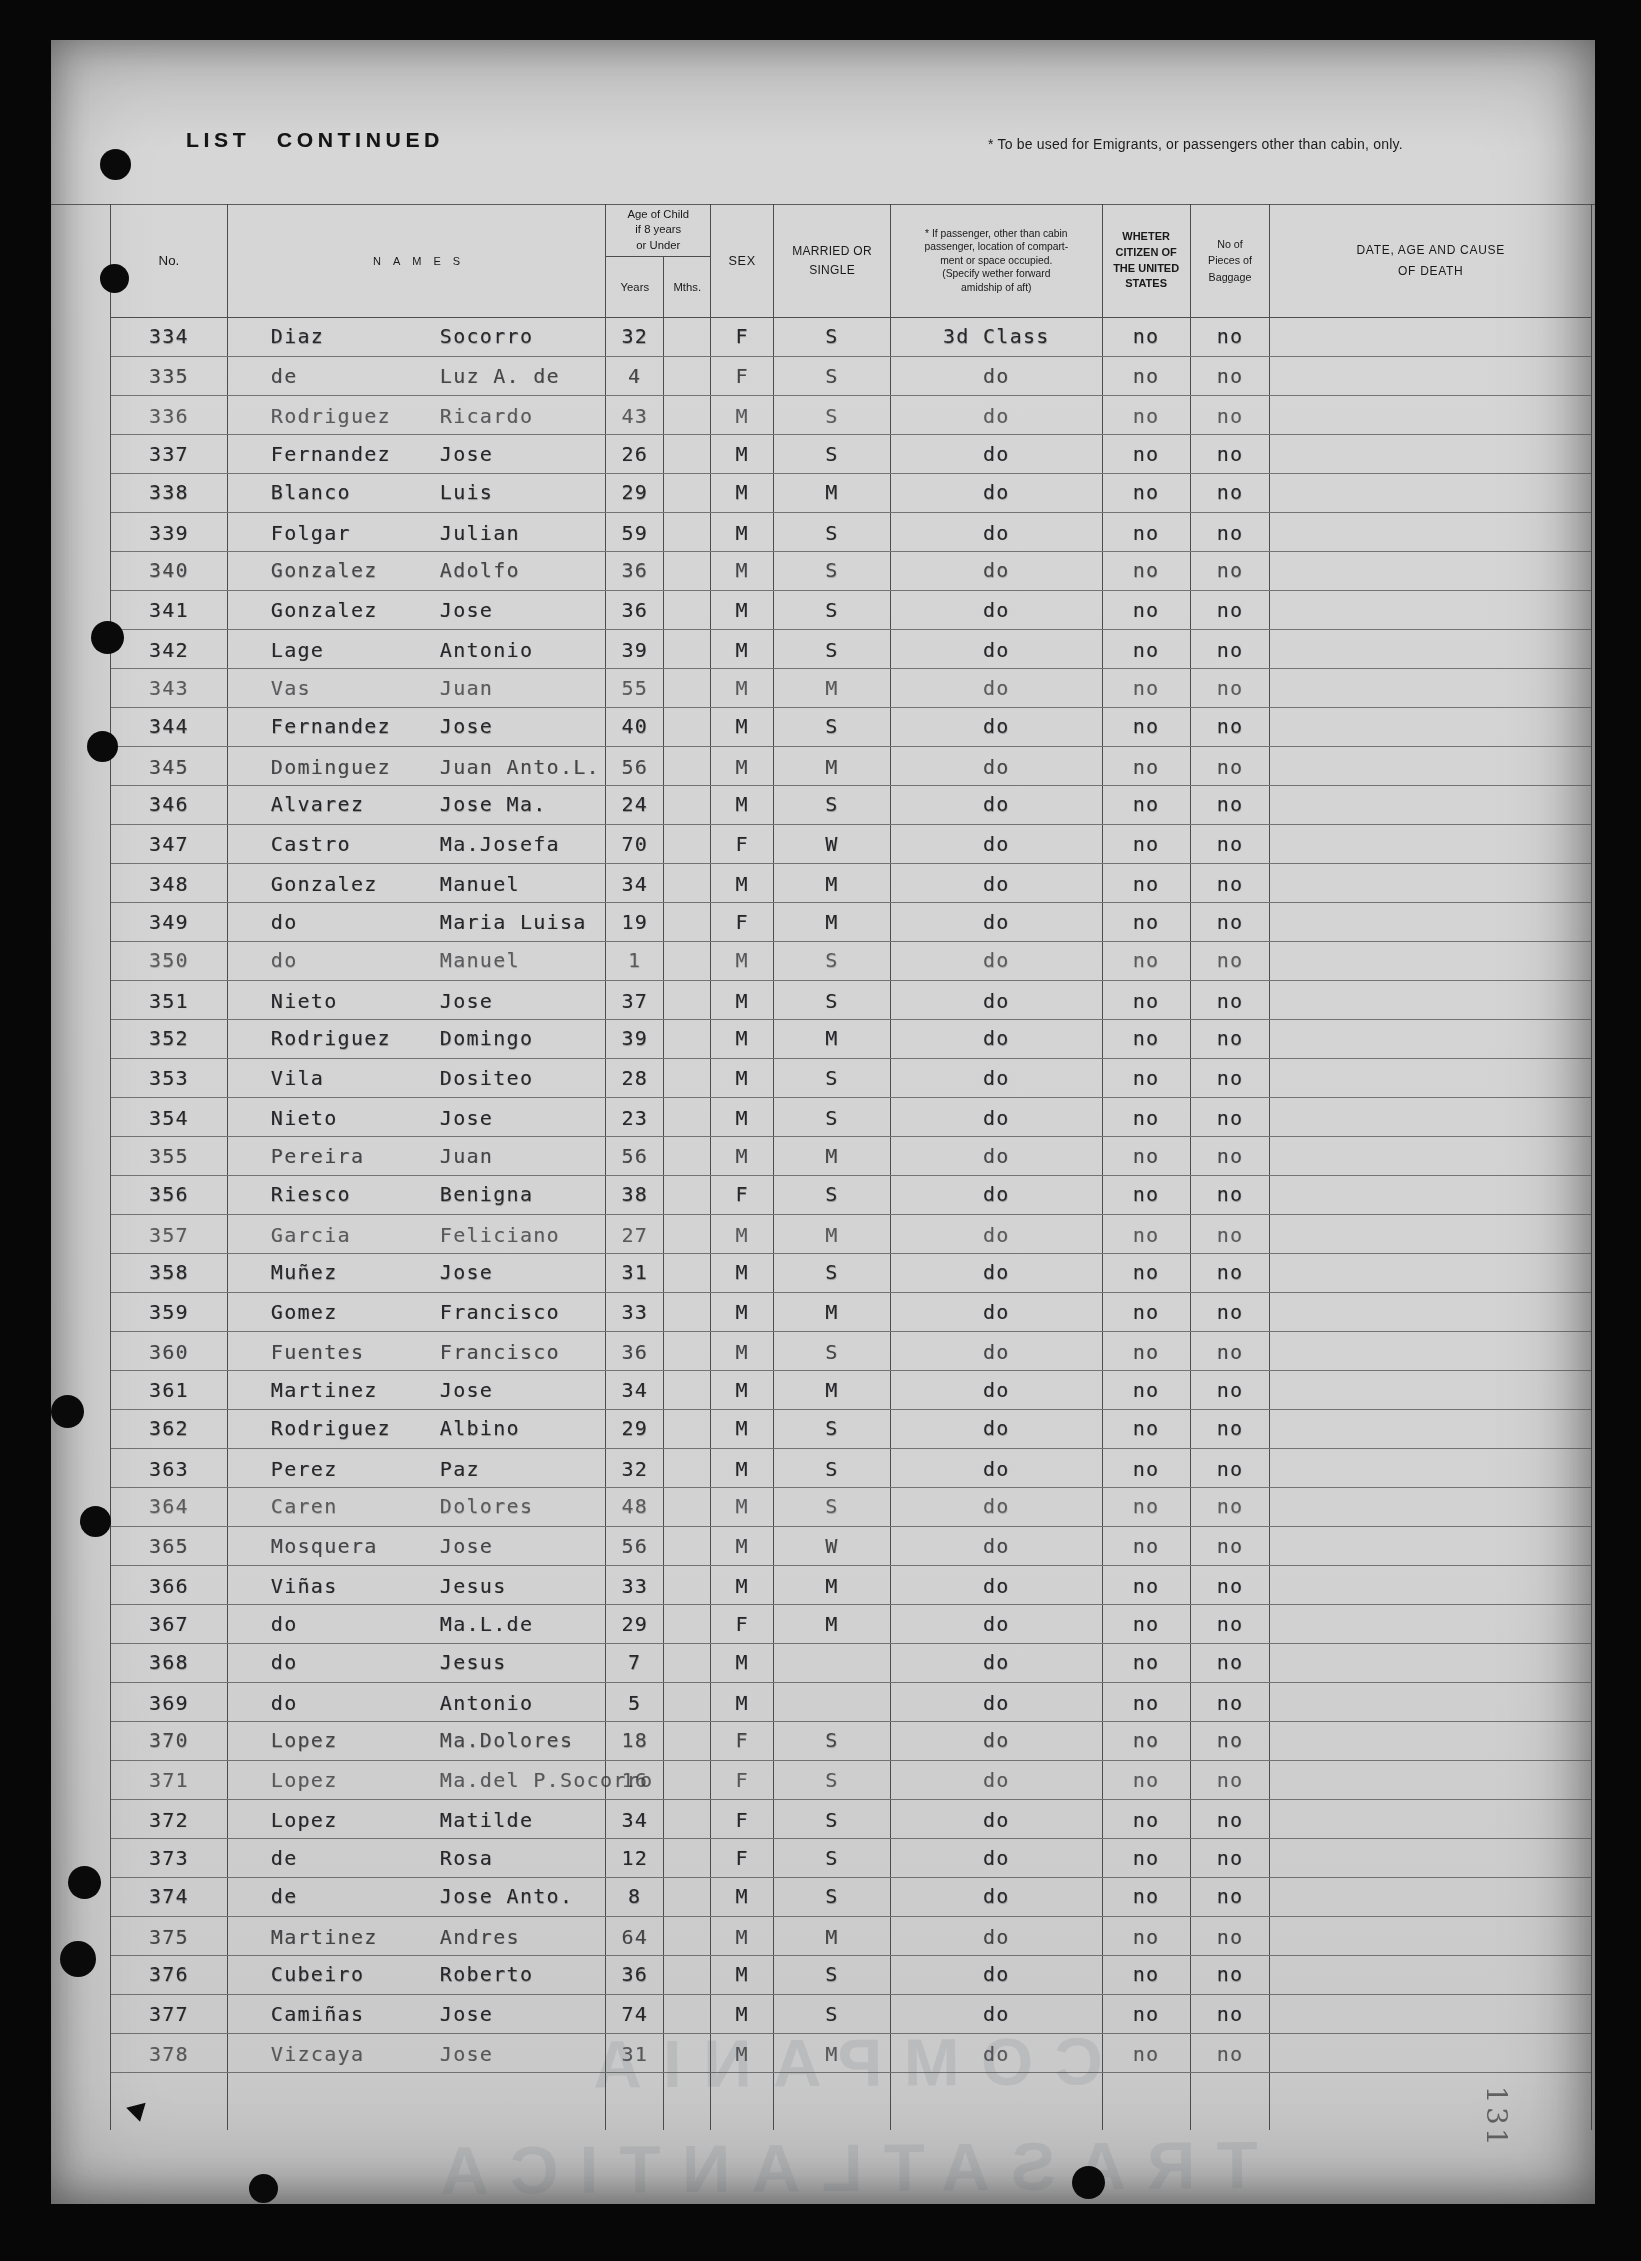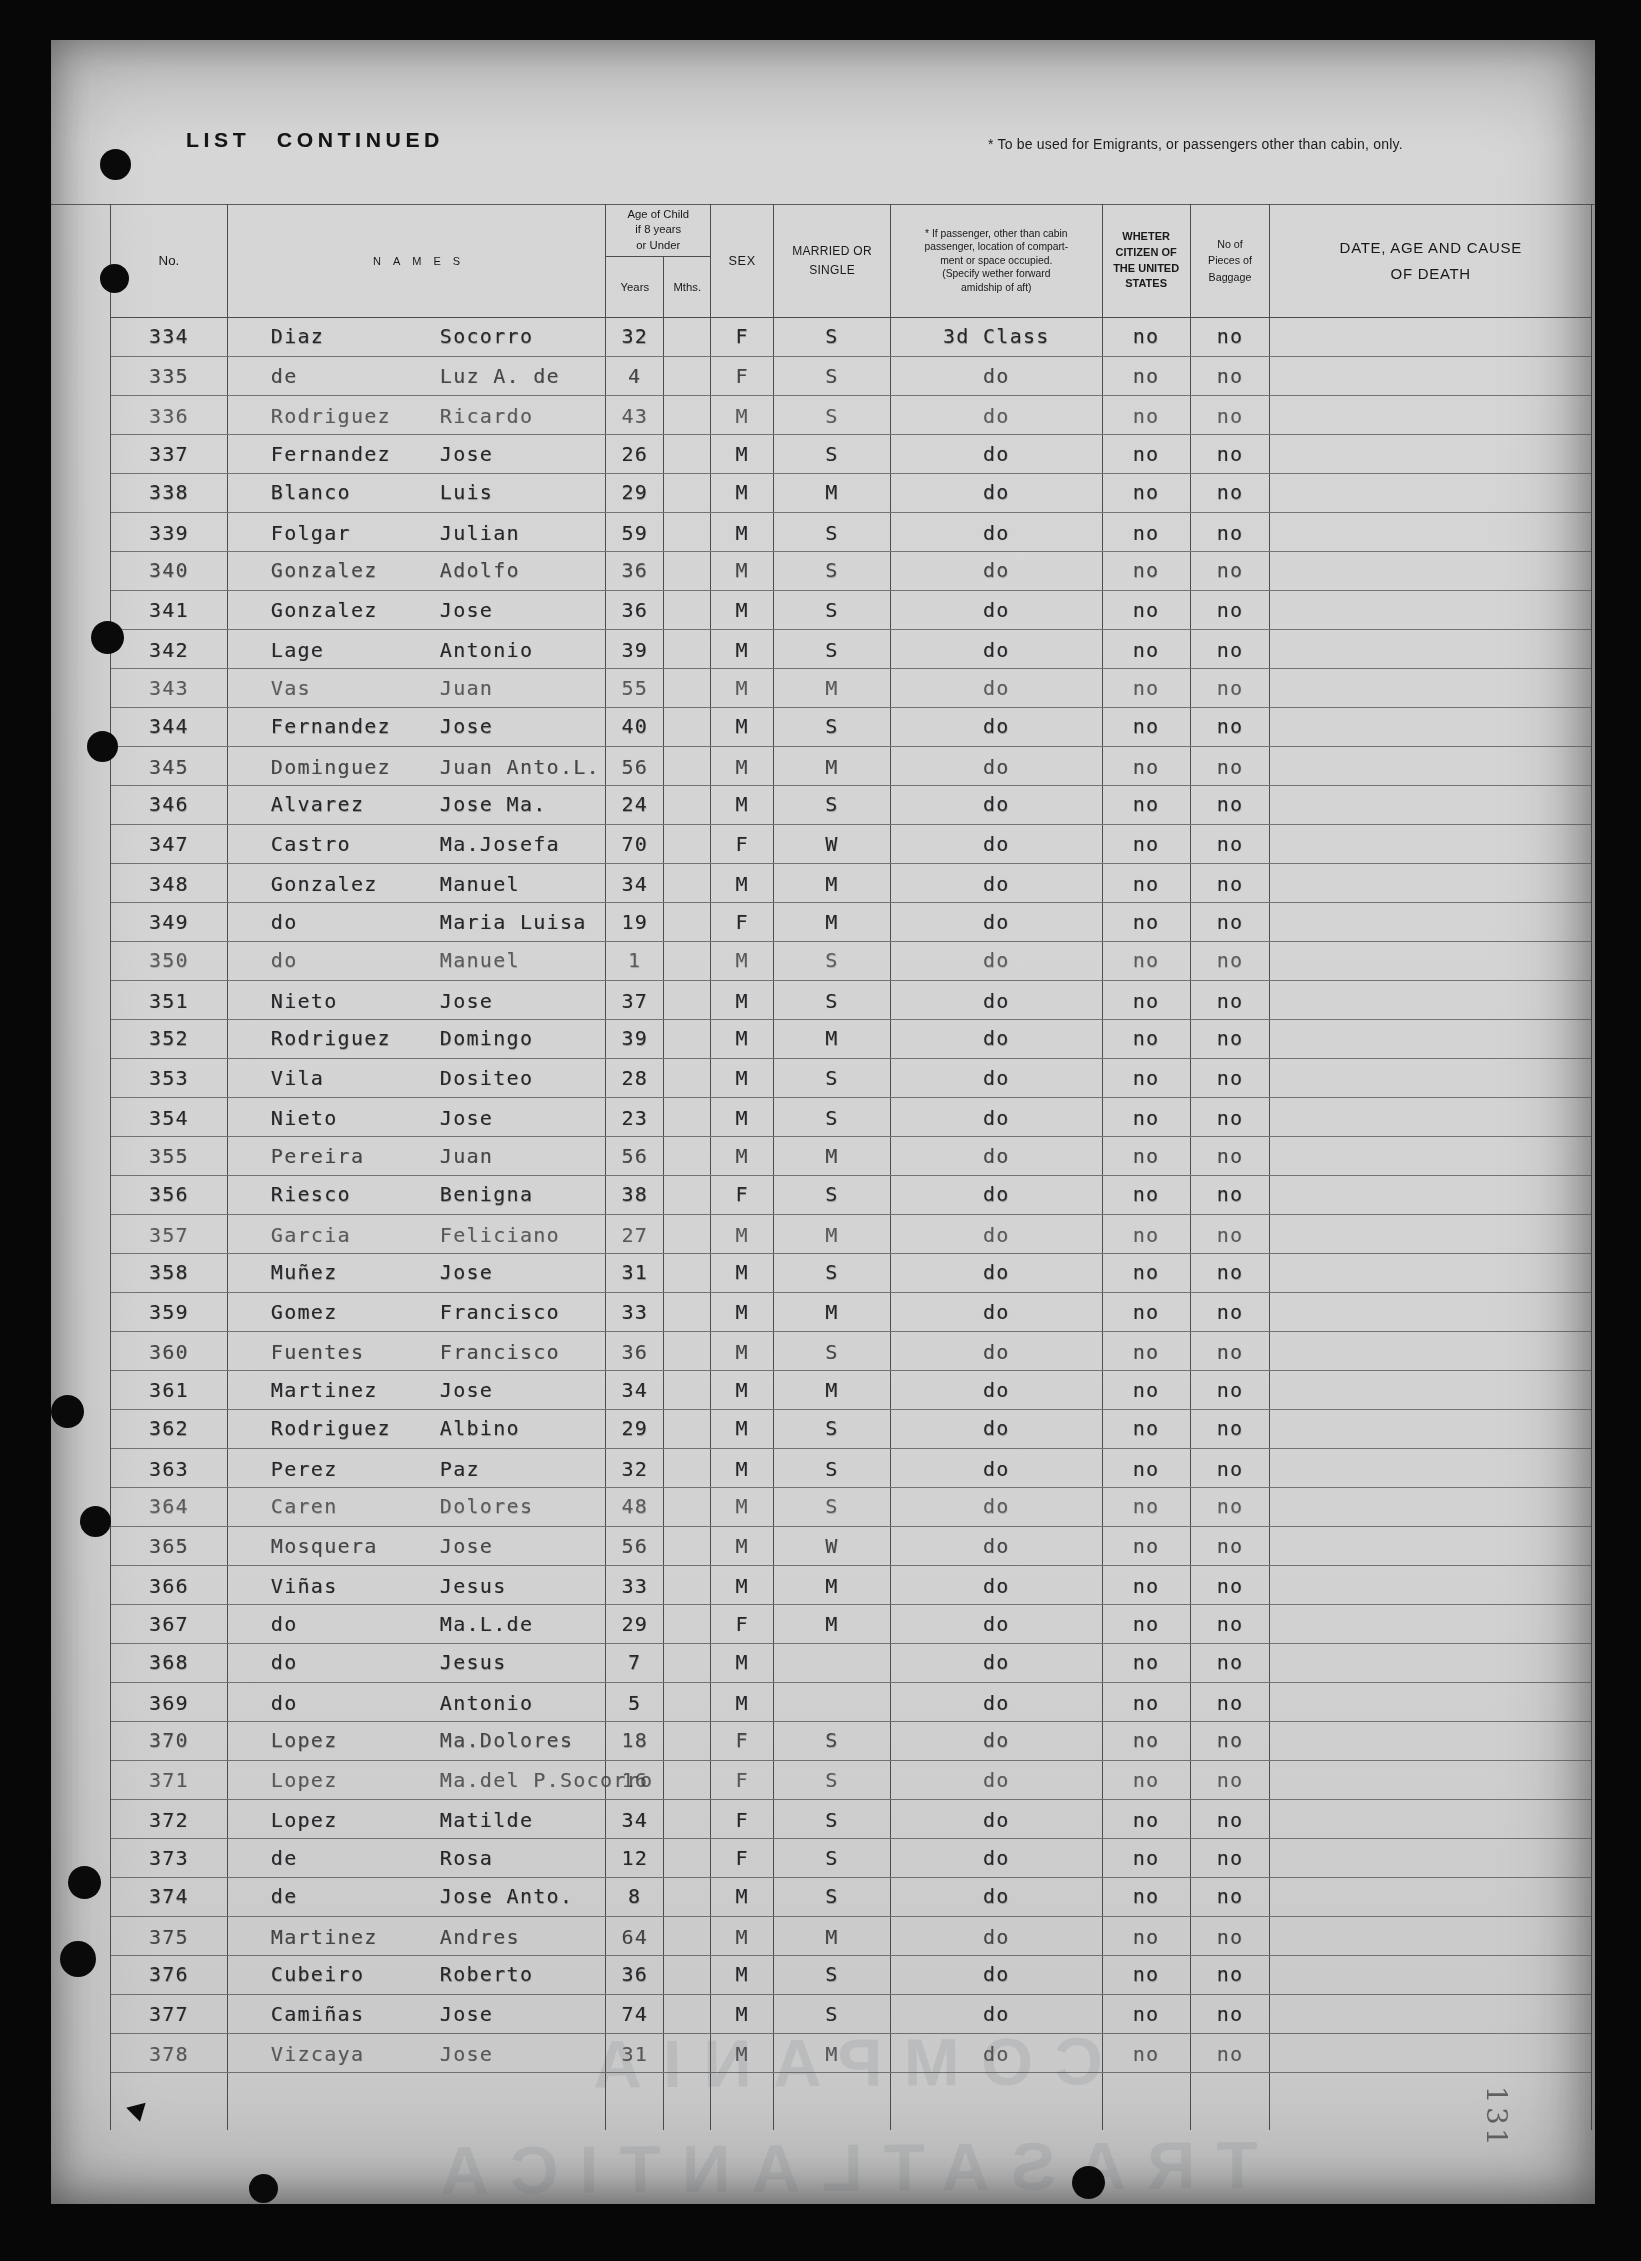--- a/index.html
+++ b/index.html
@@ -54,21 +54,21 @@
   .age-top    { height: 53px; border-bottom: 0.7px solid var(--line); font-size: 11.3px; line-height: 1.35;
                 display: flex; align-items: center; justify-content: center; white-space: pre-line; text-align: center; color:#191919; }
   .age-bottom { flex: 1; display: flex; }
   .age-years  { width: 58px; border-right: 0.7px solid var(--line); display: flex; align-items: center; justify-content: center; font-size: 11.3px; color:#191919; }
   .age-mths   { flex: 1; display: flex; align-items: center; justify-content: center; font-size: 11.3px; color:#191919; }
   .hc-sex     { font-size: 12.7px; letter-spacing: 0.7px; }
   .hc-married { font-size: 12px; line-height: 1.55; letter-spacing: 0.3px; }
   .hc-location{ font-size: 10.3px; line-height: 1.32; padding: 0 5.3px; }
   .hc-citizen { font-size: 11px; font-weight: bold; line-height: 1.42; }
   .hc-baggage { font-size: 10.7px; line-height: 1.5; }
-  .hc-death   { font-size: 15px; line-height: 1.7; letter-spacing: 0.7px; }
+  .hc-death   { font-size: 12px; line-height: 1.7; letter-spacing: 0.7px; }
 
   .row { display: flex; height: 39px; border-bottom: 0.7px solid rgba(74,74,74,.7); }
   .c {
     border-right: 0.7px solid var(--line); height: 100%;
     display: flex; align-items: center; justify-content: center; overflow: visible;
   }
   .c.c-names { justify-content: flex-start; position: relative; }
   .surname { position: absolute; left: 43px; white-space: nowrap; }
   .given   { position: absolute; left: 212px; white-space: nowrap; }
   .t {

